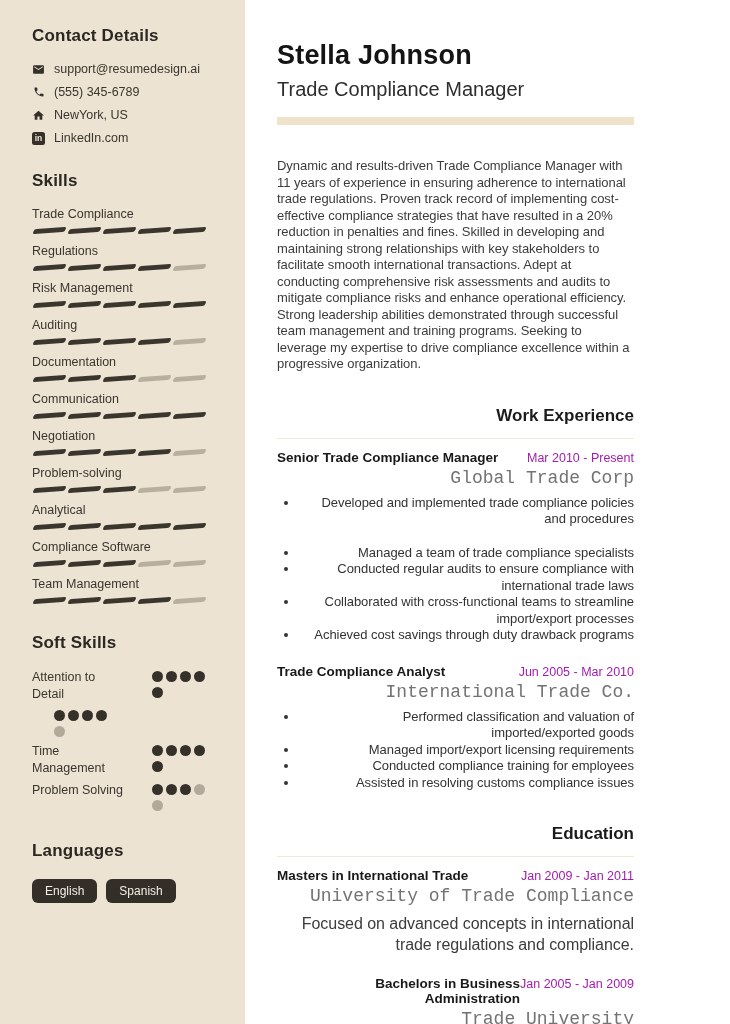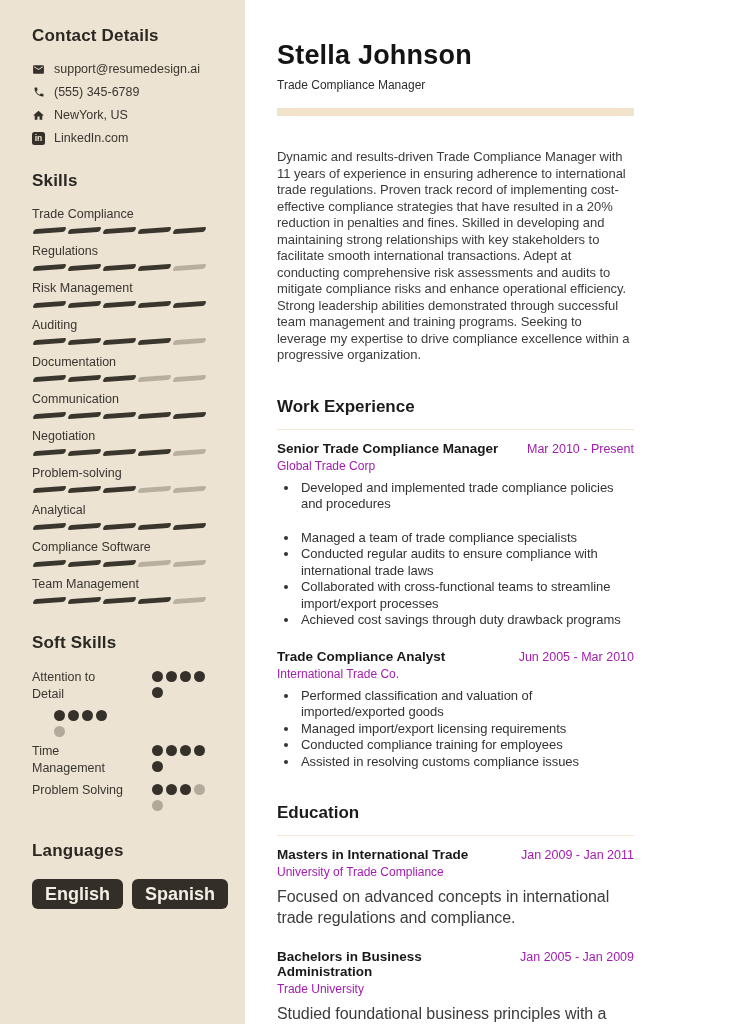--- a/index.html
+++ b/index.html
@@ -42,44 +42,44 @@
   .soft-list{display:flex;flex-direction:column;gap:6px;margin-bottom:30px;}
   .soft-item{display:flex;align-items:flex-start;}
   .soft-label{width:98px;font-size:12.5px;color:#3a352e;line-height:1.32;}
   .dots{margin-left:22px;width:56px;display:flex;flex-wrap:wrap;gap:3px;row-gap:5px;padding-top:2px;}
   .dot{width:11px;height:11px;border-radius:50%;}
   .dot-filled{background:var(--dot-filled,#35302a);}
   .dot-empty{background:var(--dot-empty,#b3a99b);}
 
   .pill-row{display:flex;gap:9px;margin-top:18px;}
   .pill{
-    background:var(--pill-bg,#332e27);color:#f4efe6;font-size:18px;font-weight:700;
+    background:var(--pill-bg,#332e27);color:#f4efe6;font-size:12px;font-weight:400;
     padding:6px 13px;border-radius:6px;line-height:1;
   }
 
   
   .main{
     flex:1;box-sizing:border-box;padding:40px 30px 0 32px;
   }
   .person-name{font-size:27px;font-weight:700;color:#141414;margin:0;line-height:1.15;letter-spacing:.2px;}
-  .person-title{font-size:12px;color:#2e2e2e;margin-top:7px;}
+  .person-title{font-size:20px;color:#2e2e2e;margin-top:7px;}
   .accent-bar{height:8px;background:var(--accent-bar,#f0e2cb);margin-top:16px;}
   .summary{
     margin:33px 0 0 0;font-size:13px;line-height:1.27;color:#3c3c3c;letter-spacing:-0.05px;
   }
-  section{margin-top:33px;}
+  section{margin-top:33px;text-align:right;}
   .sec-heading{
     font-size:17px;font-weight:700;color:#1b1b1b;margin:0;
     padding-bottom:12px;border-bottom:1px solid var(--rule,#f4e7d6);
   }
   .entry{margin-top:11px;}
   .entry-head{display:flex;justify-content:space-between;align-items:baseline;}
   .entry-title{font-size:13.5px;font-weight:700;color:#191919;}
   .entry-dates{font-size:12.5px;color:#a21caf;white-space:nowrap;}
-  .entry-sub{font-size:12px;color:#a21caf;margin-top:3px;}
+  .entry-sub{font-size:18px;color:#737373;margin-top:3px;font-family:Liberation Mono, monospace;}
   ul.bullets{
     margin:7px 0 0 0;padding:0 0 0 22px;list-style:disc;
   }
   ul.bullets li{
     font-size:13px;color:#333333;line-height:1.27;letter-spacing:-0.05px;padding-left:2px;
   }
   ul.bullets.gap-first li:first-child{margin-bottom:17px;}
   .entry + .entry{margin-top:20px;}
   .edu-desc{font-size:16px;color:#3c3c3c;line-height:1.3;margin-top:8px;letter-spacing:-0.05px;}
 </style>

